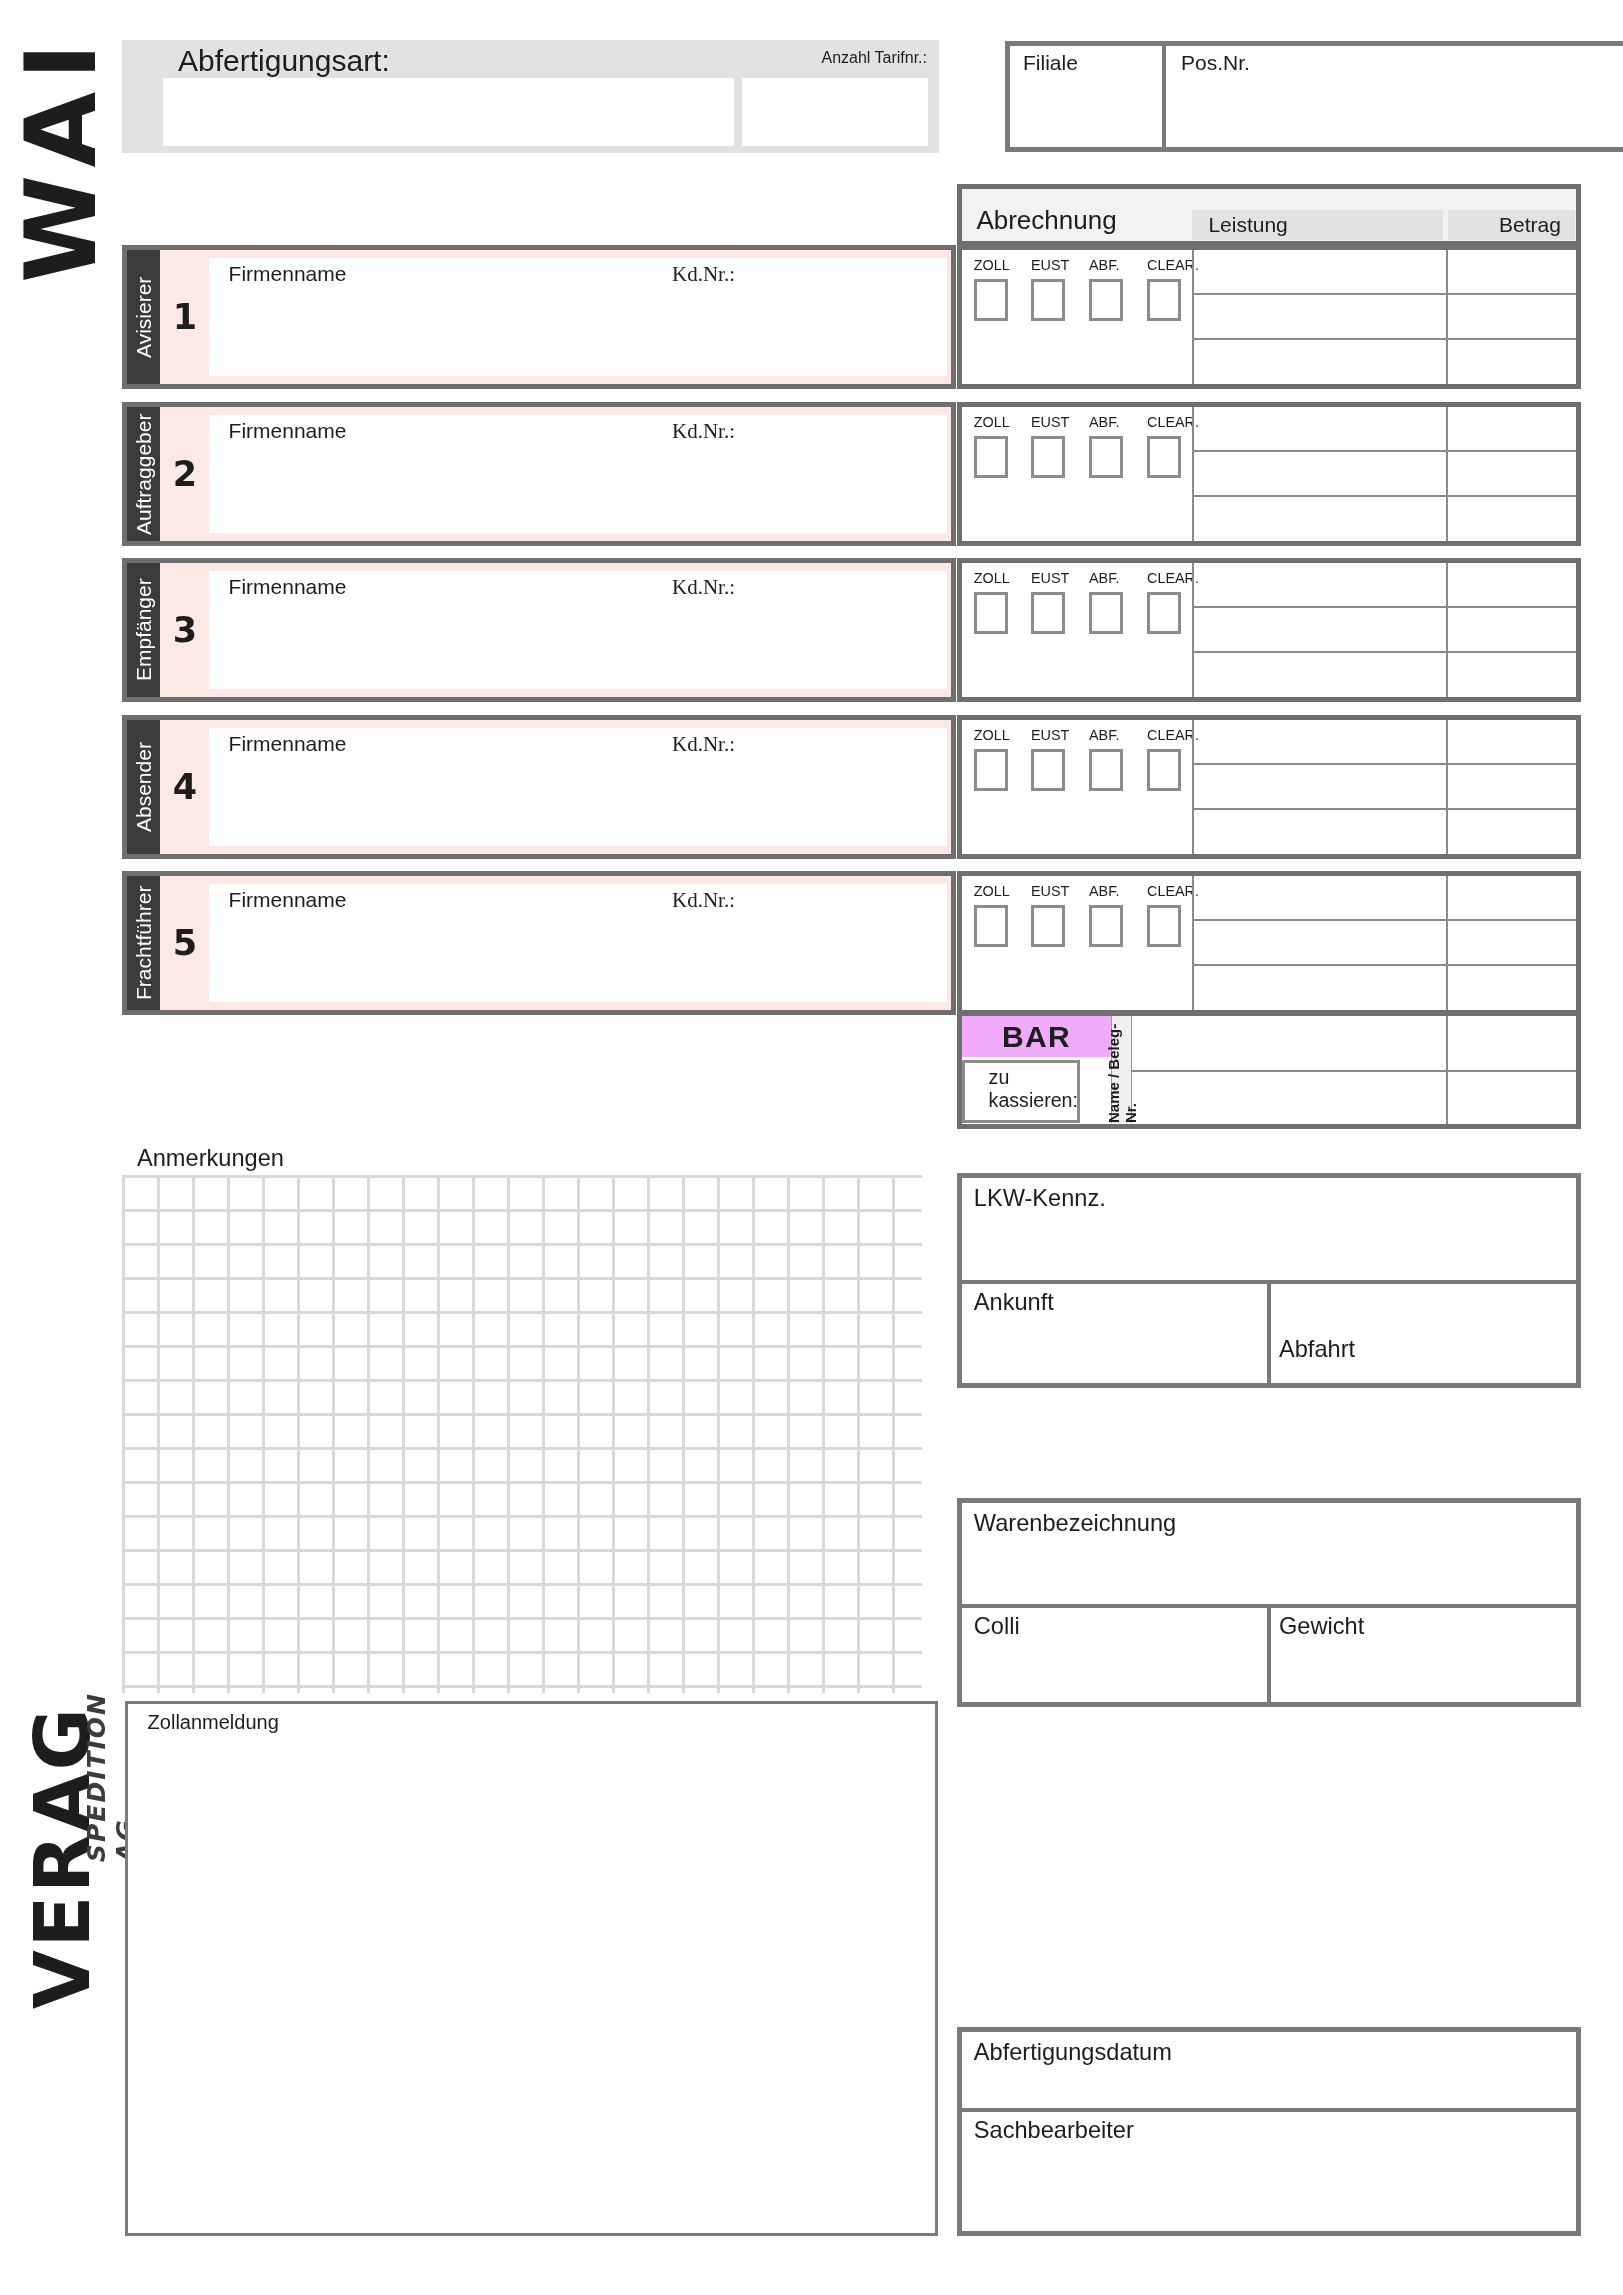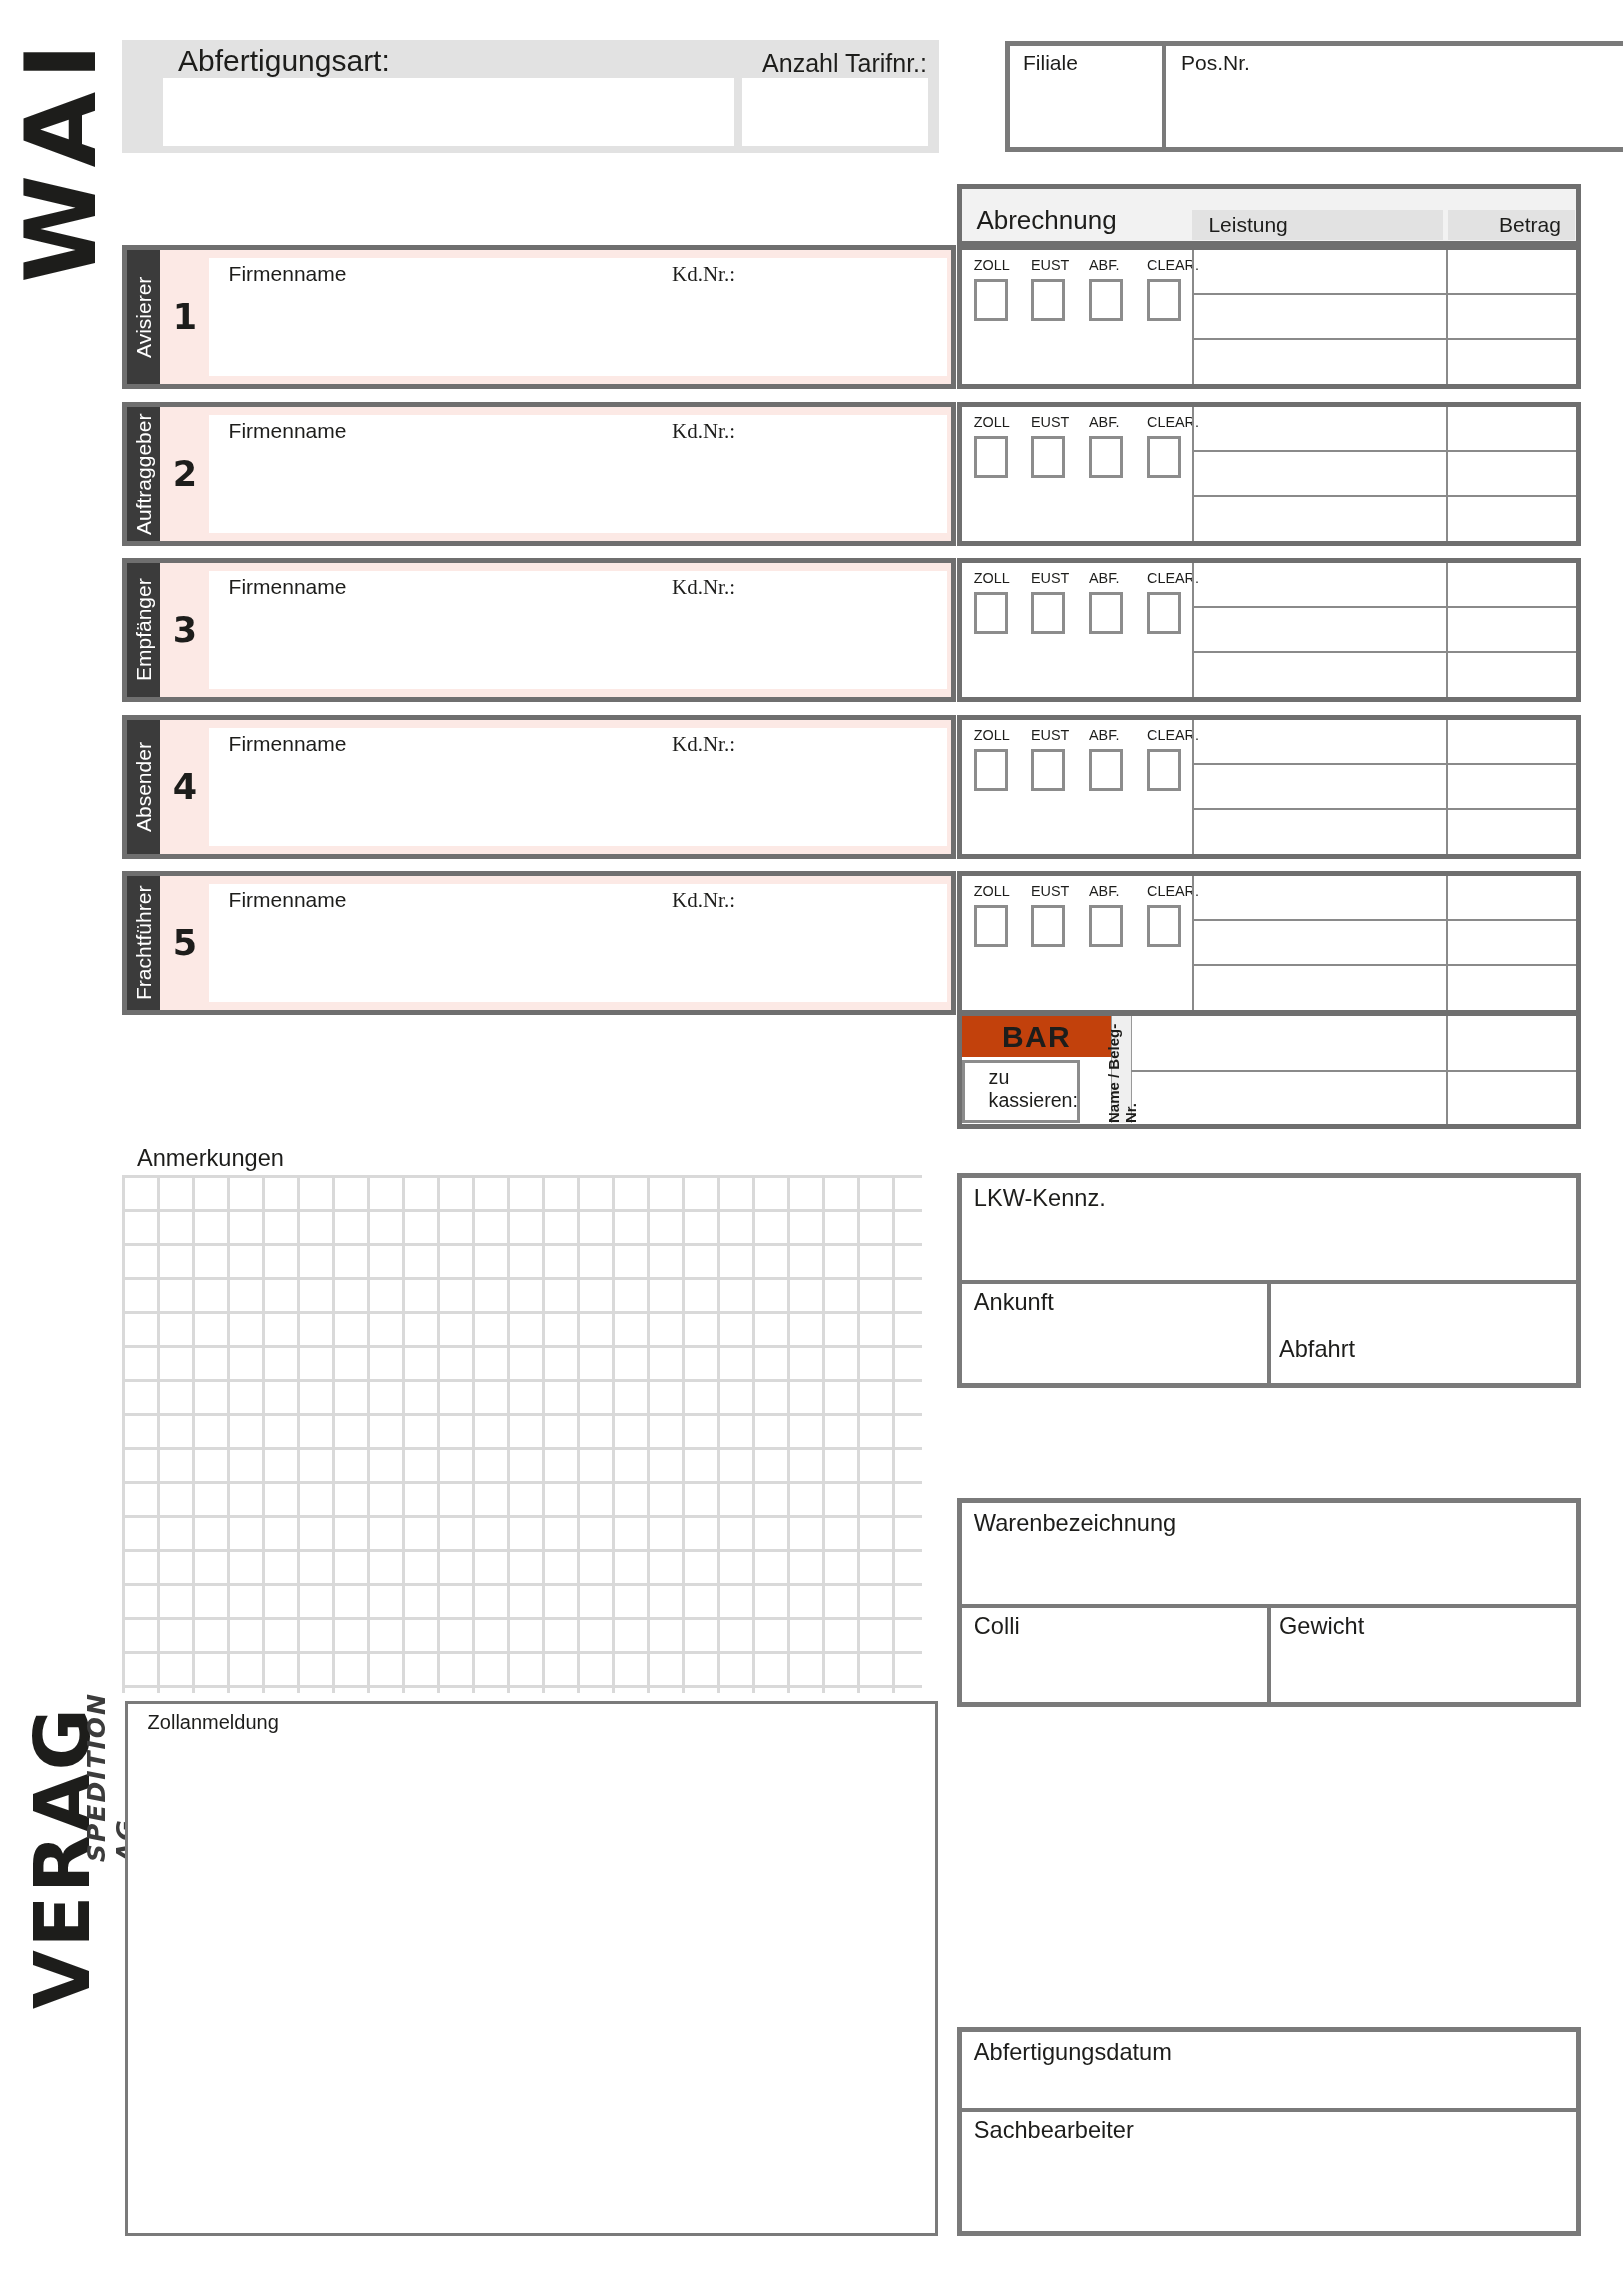--- a/index.html
+++ b/index.html
@@ -15,21 +15,21 @@
   .wai-logo   { left:7.9px; top:18.3px; width:105px; height:278px; font-family:"DejaVu Sans",sans-serif;
                 font-weight:bold; font-size:98px; letter-spacing:11.8px; color:#1d1d1b; }
   .verag-logo { left:21px; top:1703px; width:82px; height:308px; font-family:"DejaVu Sans",sans-serif;
                 font-weight:bold; font-size:76px; letter-spacing:2.6px; color:#1d1d1b; }
   .sped-logo  { left:94px; top:1669px; width:34px; height:193px; font-family:"DejaVu Sans",sans-serif;
                 font-weight:bold; font-style:italic; font-size:25px; letter-spacing:2px; color:#3c3c3c; }
 
   
   .hband { left:122px; top:40px; width:817px; height:113px; background:#e2e2e2; }
   .hband .lbl-abf   { position:absolute; left:56px;  top:3.9px;  font-size:30px; }
-  .hband .lbl-anz   { position:absolute; left:615px; top:9.2px; width:190px; text-align:right; font-size:25px; }
+  .hband .lbl-anz   { position:absolute; left:615px; top:9.2px; width:190px; text-align:right; font-size:16px; }
   .hband .inp1 { position:absolute; left:41px;  top:38px; width:571px; height:68px; background:#ffffff; }
   .hband .inp2 { position:absolute; left:620px; top:38px; width:186px; height:68px; background:#ffffff; }
 
   
   .filiale { left:957px; top:41px; width:624px; height:111px; background:#fff;
              border:5.2px solid #7a7a7a; box-sizing:border-box;margin-left:48px; }
   .filiale .vd { position:absolute; left:152px; top:0; bottom:0; width:3.9px; background:#7a7a7a; }
   .filiale .l1 { position:absolute; left:13px;  top:5.2px; font-size:21px; }
   .filiale .l2 { position:absolute; left:171px; top:5.2px; font-size:21px; }
 
@@ -63,21 +63,21 @@
   .cb  { position:absolute; top:29px; width:34px; height:42px; background:#fff;
          border:3.9px solid #8c8c8c; box-sizing:border-box; }
   .cx0 { left:11.8px; } .cx1 { left:69px; } .cx2 { left:127px; } .cx3 { left:185px; }
   .lcell { position:absolute; left:233px; width:250px; height:43px; }
   .bcell { position:absolute; left:486px; width:126px; height:43px; }
   .r0 { top:0; } .r1 { top:46px; } .r2 { top:91px; }
 
   
   .barsec { left:957px; top:1011px; width:624px; height:118px; background:#ffffff;
             border:5.2px solid #6f6f6f; box-sizing:border-box; }
-  .barsec .barbox { position:absolute; left:0; top:0; width:149px; height:41px; background:#c2410c;
+  .barsec .barbox { position:absolute; left:0; top:0; width:149px; height:41px; background:#f0abfc;
                     font-weight:bold; font-size:30px; letter-spacing:1.3px; }
   .barsec .zubox  { position:absolute; left:0; top:44px; width:118px; height:63px; background:#fff;
                     border:3.3px solid #8c8c8c; box-sizing:border-box; }
   .barsec .zubox span { position:absolute; left:23.6px; top:2.6px; font-size:19.6px; }
   .barsec .nstrip { position:absolute; left:149px; top:0; width:21px; height:107px; background:#efefef;
                     border-left:1.3px solid #999; border-right:1.3px solid #999; box-sizing:border-box;
                     font-size:15px; font-weight:bold; }
   .barsec .hd { position:absolute; left:169px; right:0; top:54px; height:2px; background:#8a8a8a; }
   .barsec .vd { position:absolute; left:484px; top:0; bottom:0; width:2px; background:#8a8a8a; }
   .barsec .cell-a { position:absolute; left:171px; top:0;    width:310px; height:52px; }

